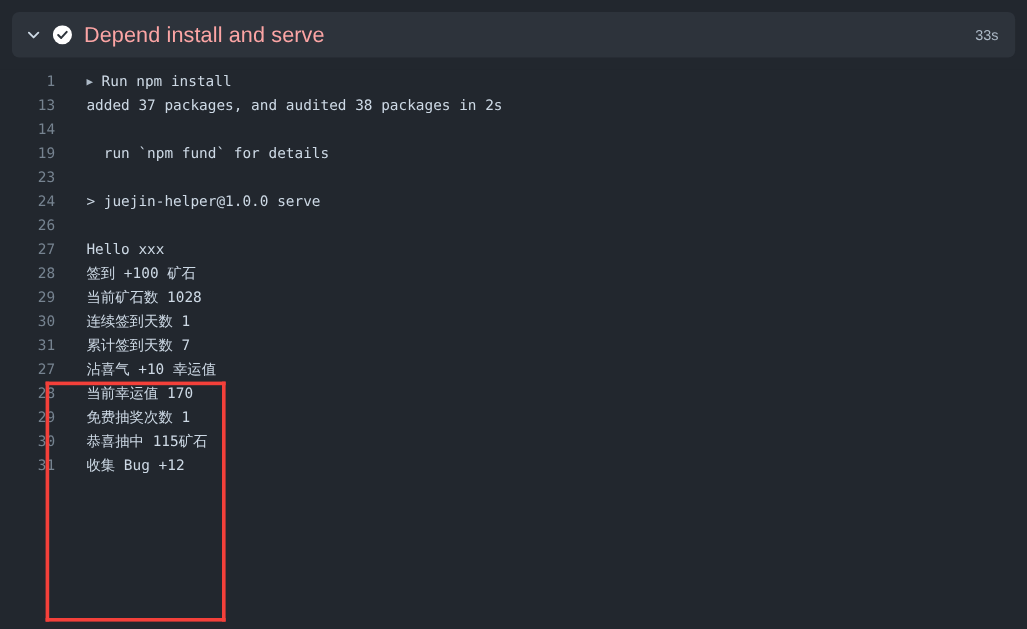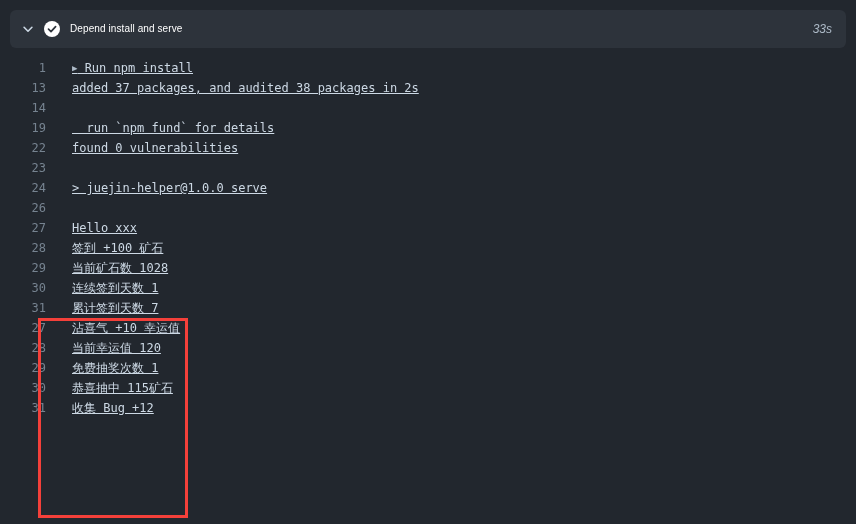--- a/index.html
+++ b/index.html
@@ -46,34 +46,33 @@
     height: 16px;
     flex: 0 0 16px;
     margin-right: 10px;
     display: flex;
     align-items: center;
     justify-content: center;
   }
   .status-icon svg { display:block; }
 
   .step-title {
-    color: #ffffff;
-    font-size: 10px;
+    color: #fca5a5;
+    font-size: 18px;
     line-height: 16px;
     letter-spacing: .1px;
     white-space: nowrap;
     flex: 1 1 auto;
   }
   .step-duration {
     color: #adbac7;
     font-size: 12px;
     line-height: 16px;
     white-space: nowrap;
     flex: 0 0 auto;
-    font-style: italic;
   }
 
   
   .log {
     position: absolute;
     left: 0;
     top: 58px;
     width: 856px;
     height: 466px;
     background: #22272e;
@@ -97,21 +96,20 @@
     font-family: "DejaVu Sans Mono", "Liberation Mono", monospace;
     font-size: 12px;
     -moz-user-select: none;
     user-select: none;
   }
   .lc {
     flex: 1 1 auto;
     color: #cdd9e5;
     padding-left: 26px;
     white-space: pre;
-    text-decoration: underline;
   }
   .lc .tri {
     color: #adbac7;
     font-size: 9px;
     vertical-align: 1px;
   }
 
   
   .redbox {
     position: absolute;
@@ -151,30 +149,29 @@
   </span>
   <span class="step-title">Depend install and serve</span>
   <span class="step-duration">33s</span>
 </div>
 
 <div class="log" id="log-body">
     <div class="log-line"><span class="ln">1</span><span class="lc"><span class="tri">▶</span> Run npm install</span></div>
     <div class="log-line"><span class="ln">13</span><span class="lc">added 37 packages, and audited 38 packages in 2s</span></div>
     <div class="log-line"><span class="ln">14</span><span class="lc"></span></div>
     <div class="log-line"><span class="ln">19</span><span class="lc">  run `npm fund` for details</span></div>
-    <div class="log-line"><span class="ln">22</span><span class="lc">found 0 vulnerabilities</span></div>
     <div class="log-line"><span class="ln">23</span><span class="lc"></span></div>
     <div class="log-line"><span class="ln">24</span><span class="lc">&gt; juejin-helper@1.0.0 serve</span></div>
     <div class="log-line"><span class="ln">26</span><span class="lc"></span></div>
     <div class="log-line"><span class="ln">27</span><span class="lc">Hello xxx</span></div>
     <div class="log-line"><span class="ln">28</span><span class="lc">签到 +100 矿石</span></div>
     <div class="log-line"><span class="ln">29</span><span class="lc">当前矿石数 1028</span></div>
     <div class="log-line"><span class="ln">30</span><span class="lc">连续签到天数 1</span></div>
     <div class="log-line"><span class="ln">31</span><span class="lc">累计签到天数 7</span></div>
     <div class="log-line"><span class="ln">27</span><span class="lc">沾喜气 +10 幸运值</span></div>
-    <div class="log-line"><span class="ln">28</span><span class="lc">当前幸运值 120</span></div>
+    <div class="log-line"><span class="ln">28</span><span class="lc">当前幸运值 170</span></div>
     <div class="log-line"><span class="ln">29</span><span class="lc">免费抽奖次数 1</span></div>
     <div class="log-line"><span class="ln">30</span><span class="lc">恭喜抽中 115矿石</span></div>
     <div class="log-line"><span class="ln">31</span><span class="lc">收集 Bug +12</span></div>
   </div>
 
 <div class="redbox"></div>
 <div class="redbox-bottom"></div>
 
 </body></html>

